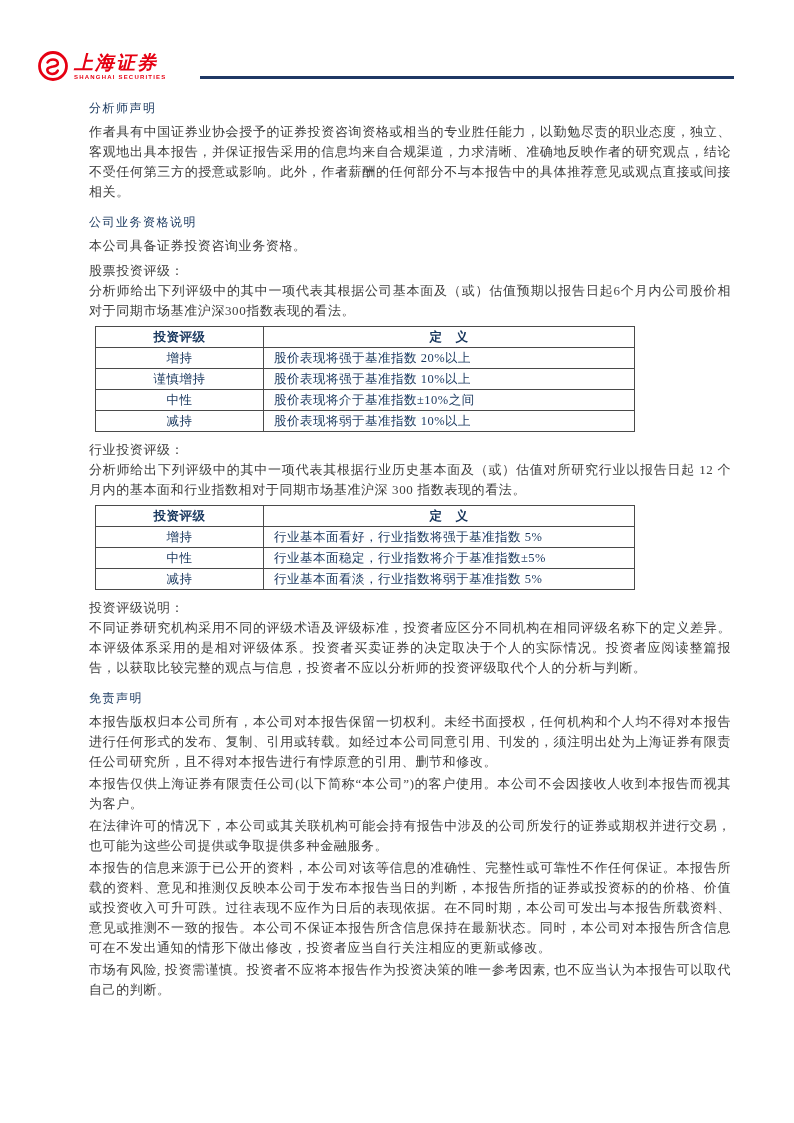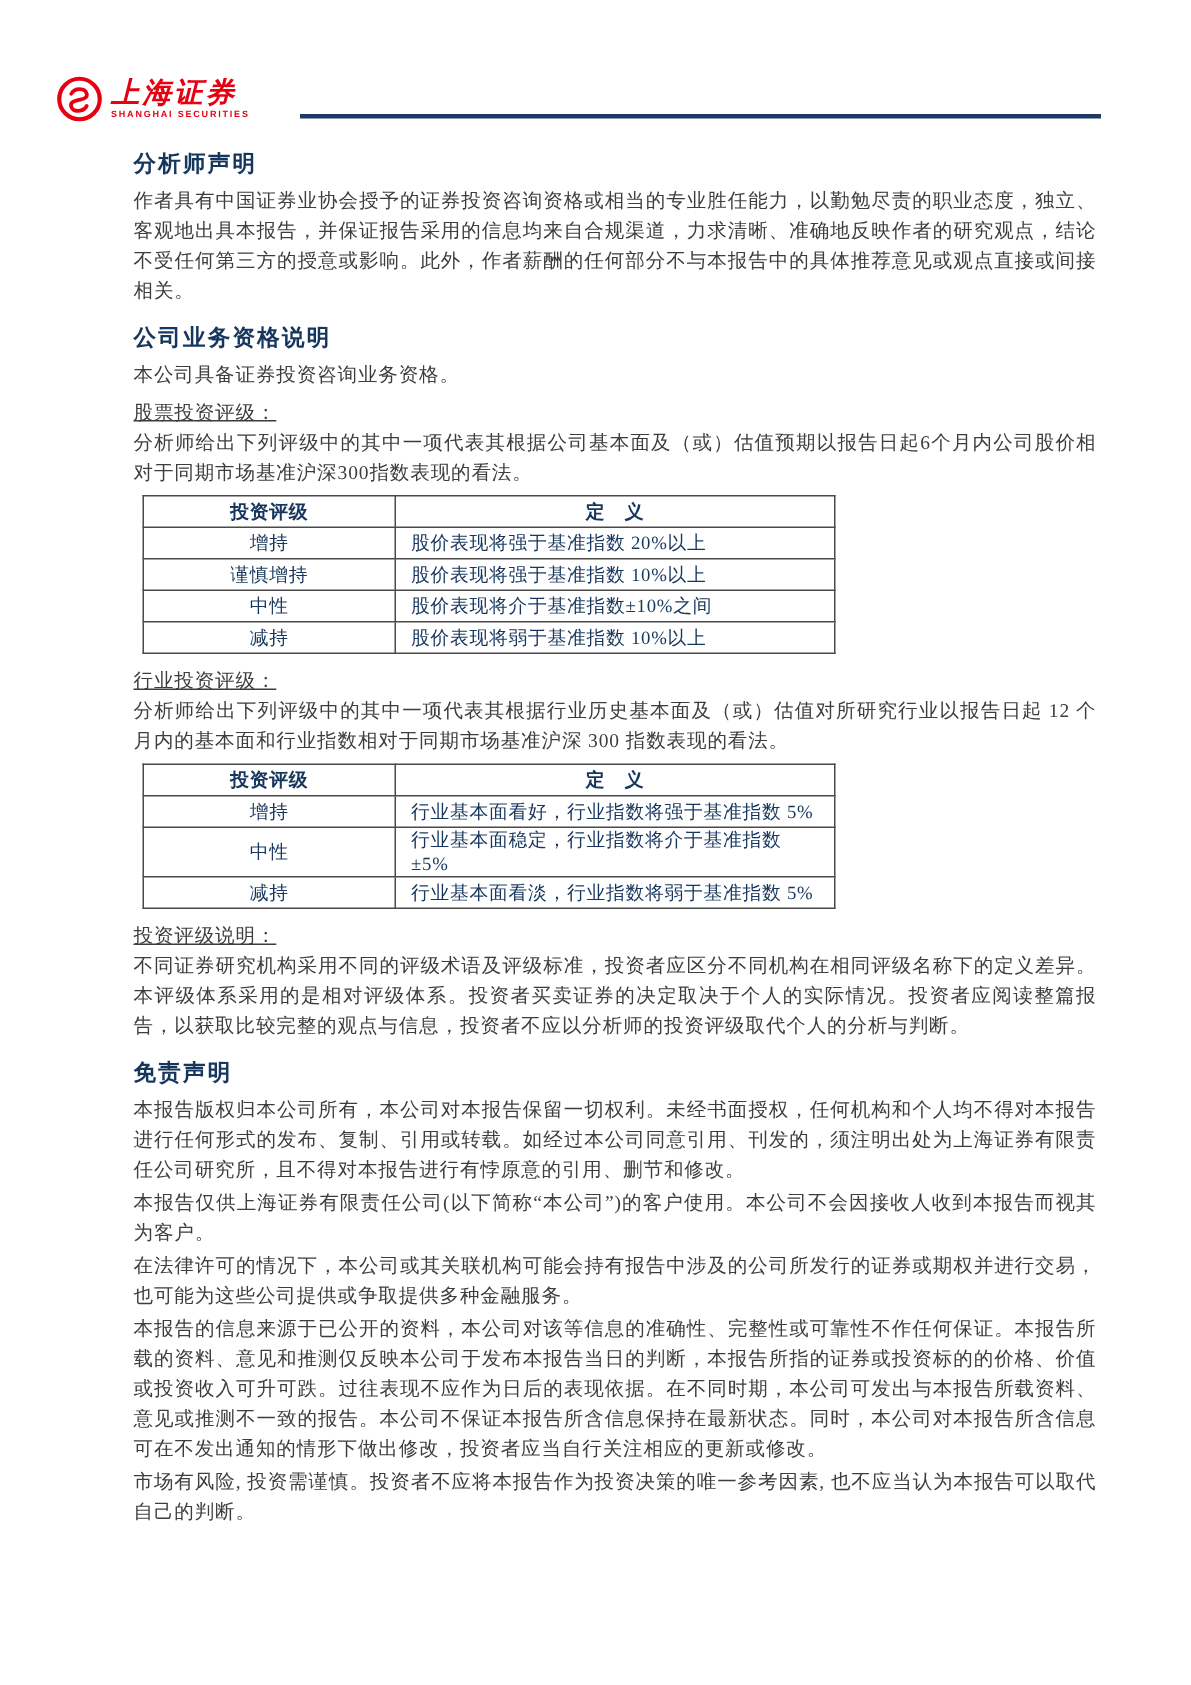--- a/index.html
+++ b/index.html
@@ -33,36 +33,36 @@
   .header-rule {
     flex:1 1 auto;
     height:3px;
     background:#1f3864;
     margin-left:34px;
     margin-bottom:3px;
   }
   
   .content { margin:18px 63px 0 89px; }
   .section-heading {
-    font-size:15px; font-weight:bold; color:#17365d;
+    font-size:12px; font-weight:normal; color:#17365d;
     letter-spacing:1.5px;
     margin:12px 0 5px 0;
   }
   .body-text {
     font-size:13px; line-height:20px;
     text-align:justify; text-align-last:left;
     letter-spacing:0.6px;
     color:#3d3d3d;
   }
   .analyst-name { margin-bottom:2px; }
-  .sub-label { margin-top:5px;text-decoration:underline; }
+  .sub-label { margin-top:5px; }
   
   .rating-table {
     border-collapse:collapse;
-    width:462px;
+    width:540px;
     margin:5px 0 8px 6px;
     font-size:12.5px;
     color:#17365d;
     table-layout:fixed;
   }
   .rating-table th, .rating-table td {
     border:1px solid #4a4a4a;
     height:21px;
     padding:0 10px;
     letter-spacing:0.5px;

